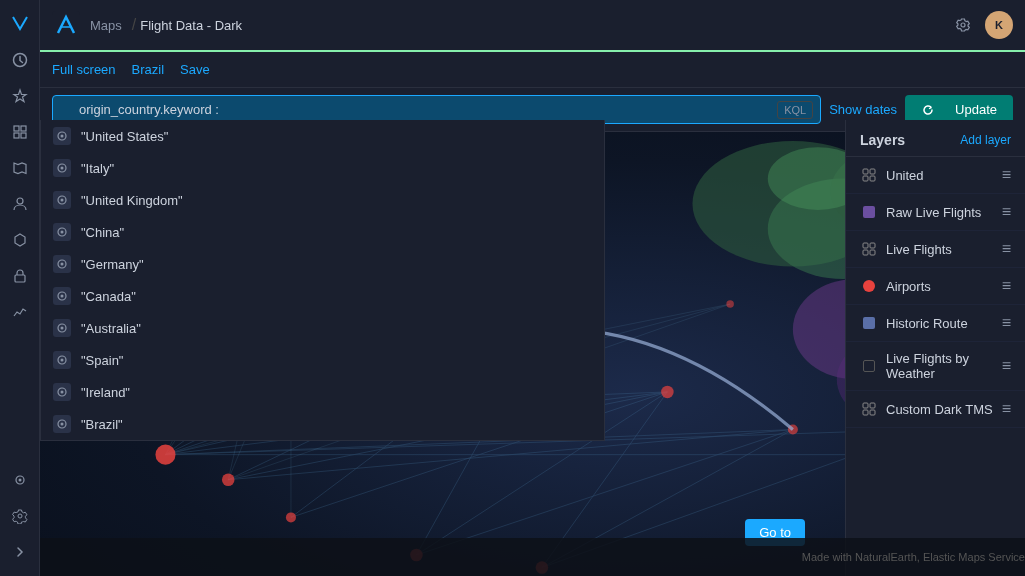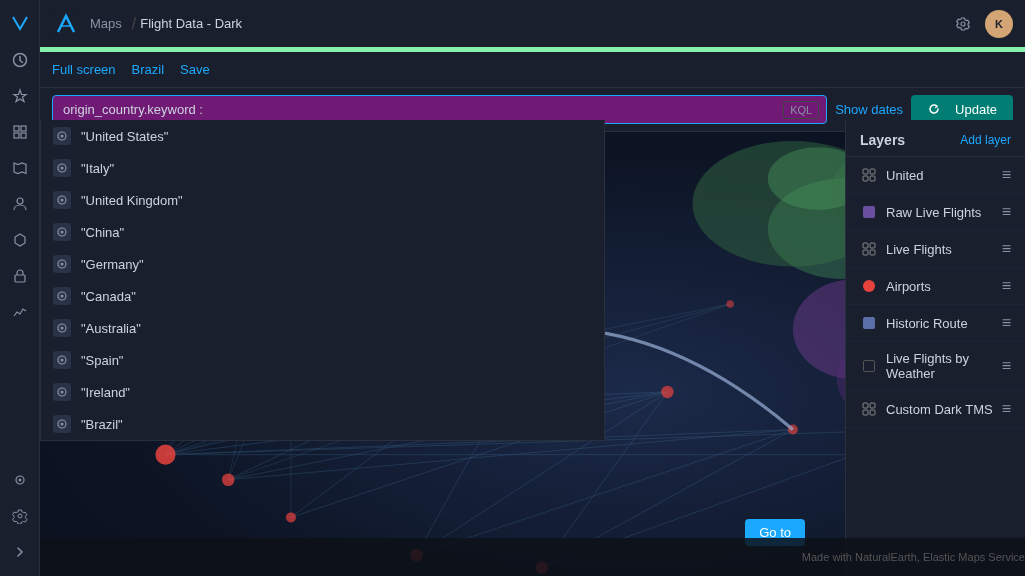--- a/index.html
+++ b/index.html
@@ -13,21 +13,21 @@
       position: relative;
     }
 
     
     .top-bar {
       display: flex;
       align-items: center;
       background: #1a1f2e;
       height: 52px;
       padding: 16px 12px;
-      border-bottom: 5px solid #86efac;
+      border-bottom: 2px solid #86efac;
       position: relative;
       z-index: 100;
     }
     .logo {
       width: 28px;
       height: 28px;
       margin-right: 10px;
     }
     .app-name {
       font-size: 13px;
@@ -106,26 +106,26 @@
       z-index: 50;
     }
     .search-input-wrap {
       flex: 1;
       position: relative;
       display: flex;
       align-items: center;
     }
     .search-input {
       width: 100%;
-      background: #701a75;
+      background: #0c4a6e;
       border: 1px solid #1ba9ff;
       border-radius: 4px;
       color: #cdd3de;
       font-size: 13px;
-      padding: 6px 60px 6px 10px;
+      padding: 6px 60px 6px 26px;
       outline: none;
     }
     .kql-badge {
       position: absolute;
       right: 8px;
       background: transparent;
       border: 1px solid #444;
       border-radius: 3px;
       color: #8892a4;
       font-size: 11px;
@@ -158,22 +158,22 @@
 
     .update-btn {
       background: #017d73;
       border: none;
       border-radius: 4px;
       color: #fff;
       font-size: 13px;
       padding: 7px 16px;
       cursor: pointer;
       display: flex;
-      align-items: flex-start;
-      gap: 14px;
+      align-items: flex-end;
+      gap: 20px;
       white-space: nowrap;
       font-weight: 500;
     }
 
     
     .map-area {
       position: absolute;
       top: 120px;
       left: 40px;
       right: 0;

